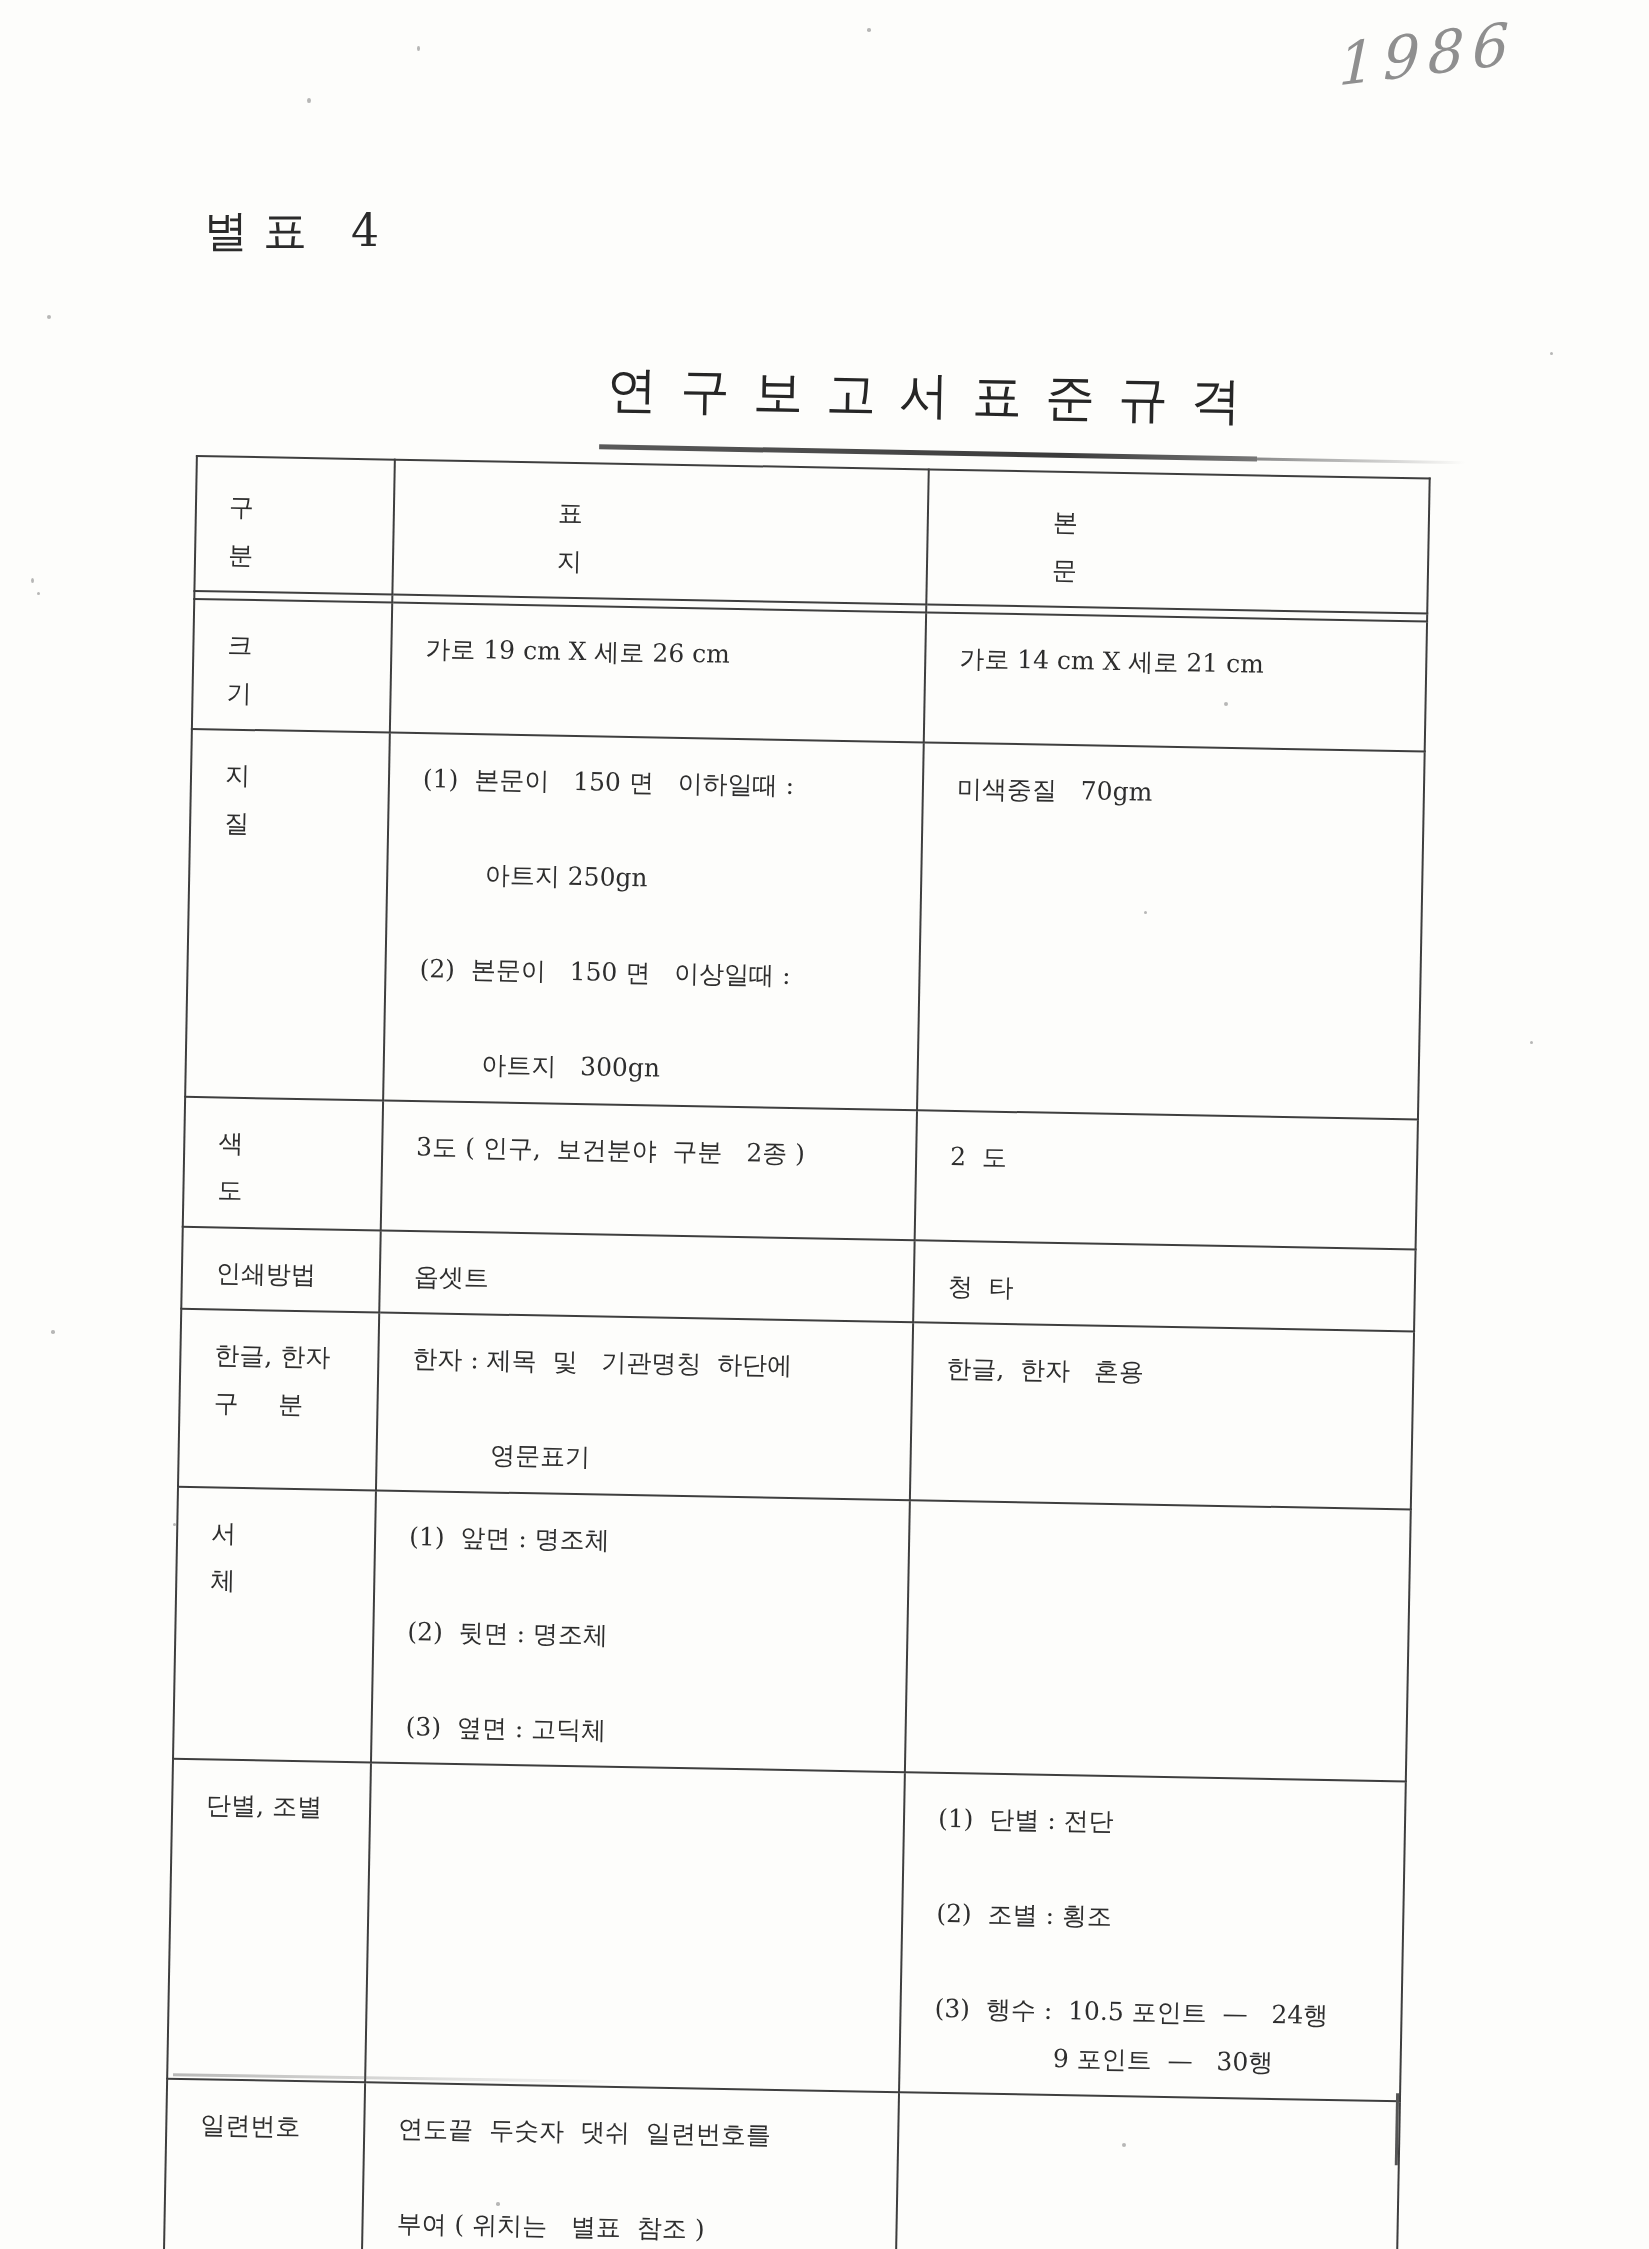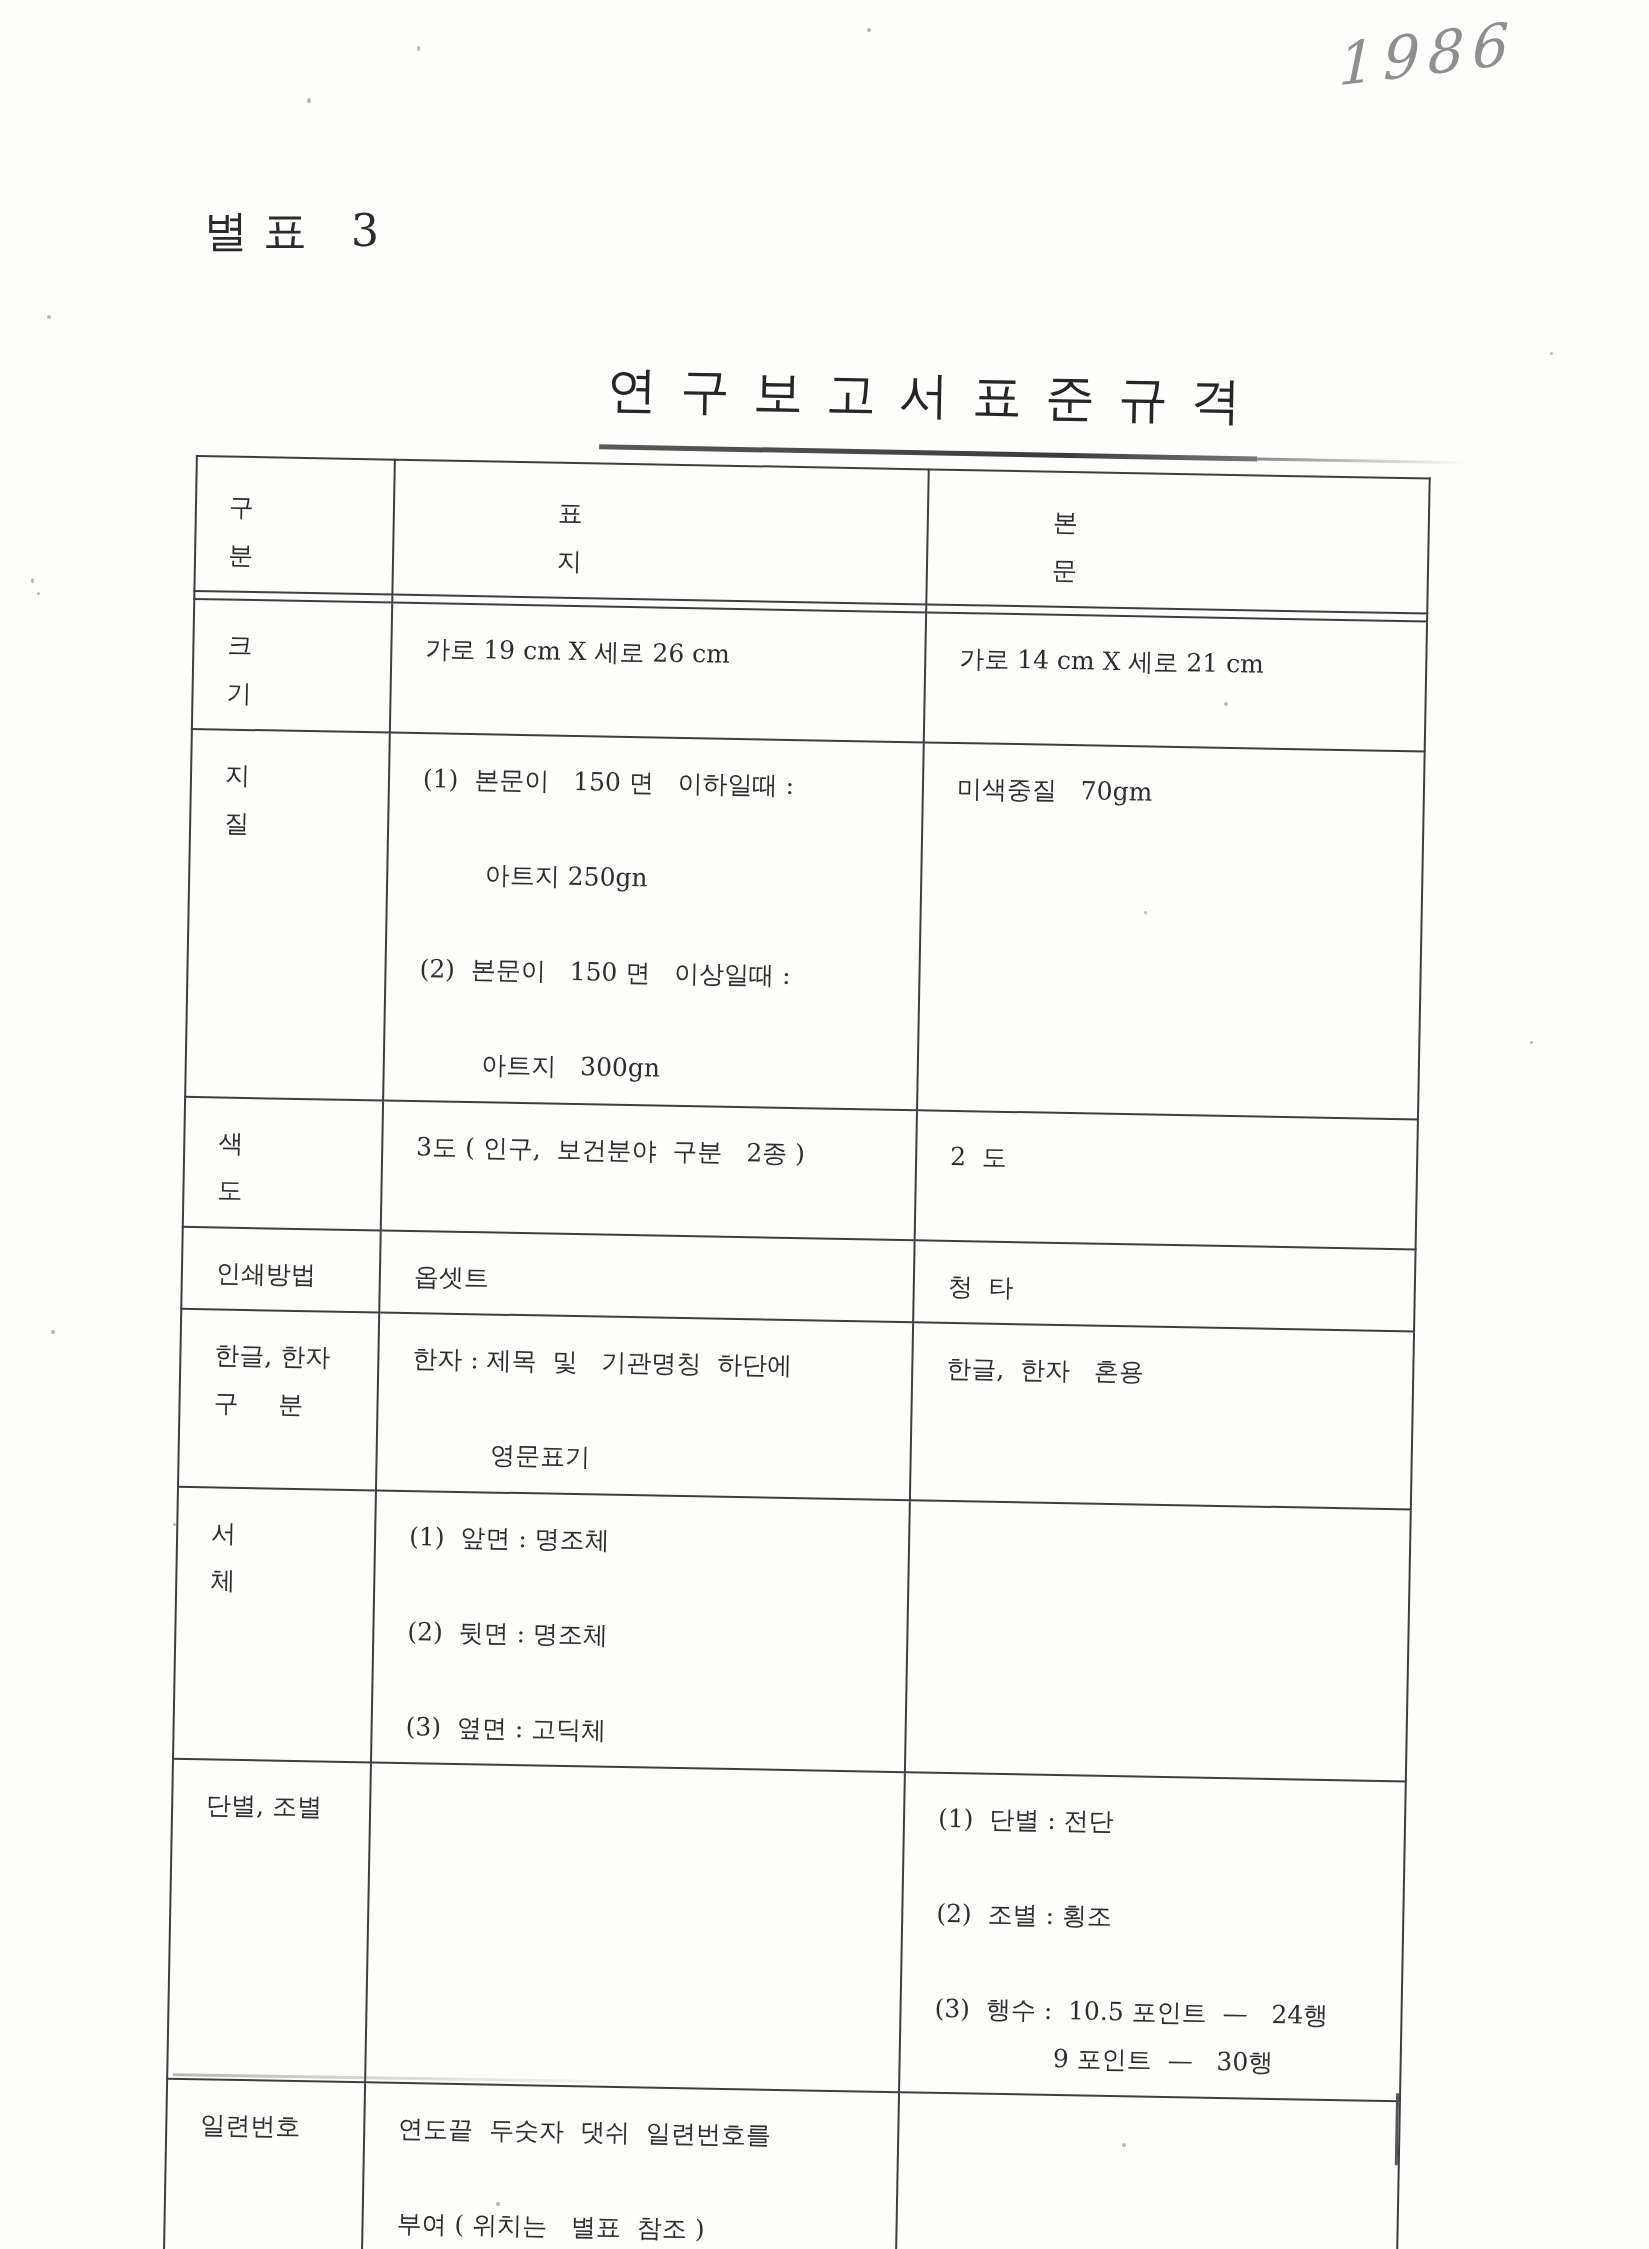--- a/index.html
+++ b/index.html
@@ -73,21 +73,21 @@
     background:linear-gradient(to right,#666,rgba(150,150,150,0));
     transform:rotate(.9deg);
   }
   .speck{position:absolute;background:#7e7e7e;border-radius:50%;opacity:.55;}
 </style>
 </head>
 <body>
 
 <div class="year">1986</div>
 
-<div class="annex">별표 3</div>
+<div class="annex">별표 4</div>
 
 <div class="tilt">
 
   <div class="doc-title">연구보고서표준규격</div>
   <div class="title-underline"></div>
   <div class="title-underline-ext"></div>
 
   <table class="spec">
     <colgroup>
         <col class="c1">

